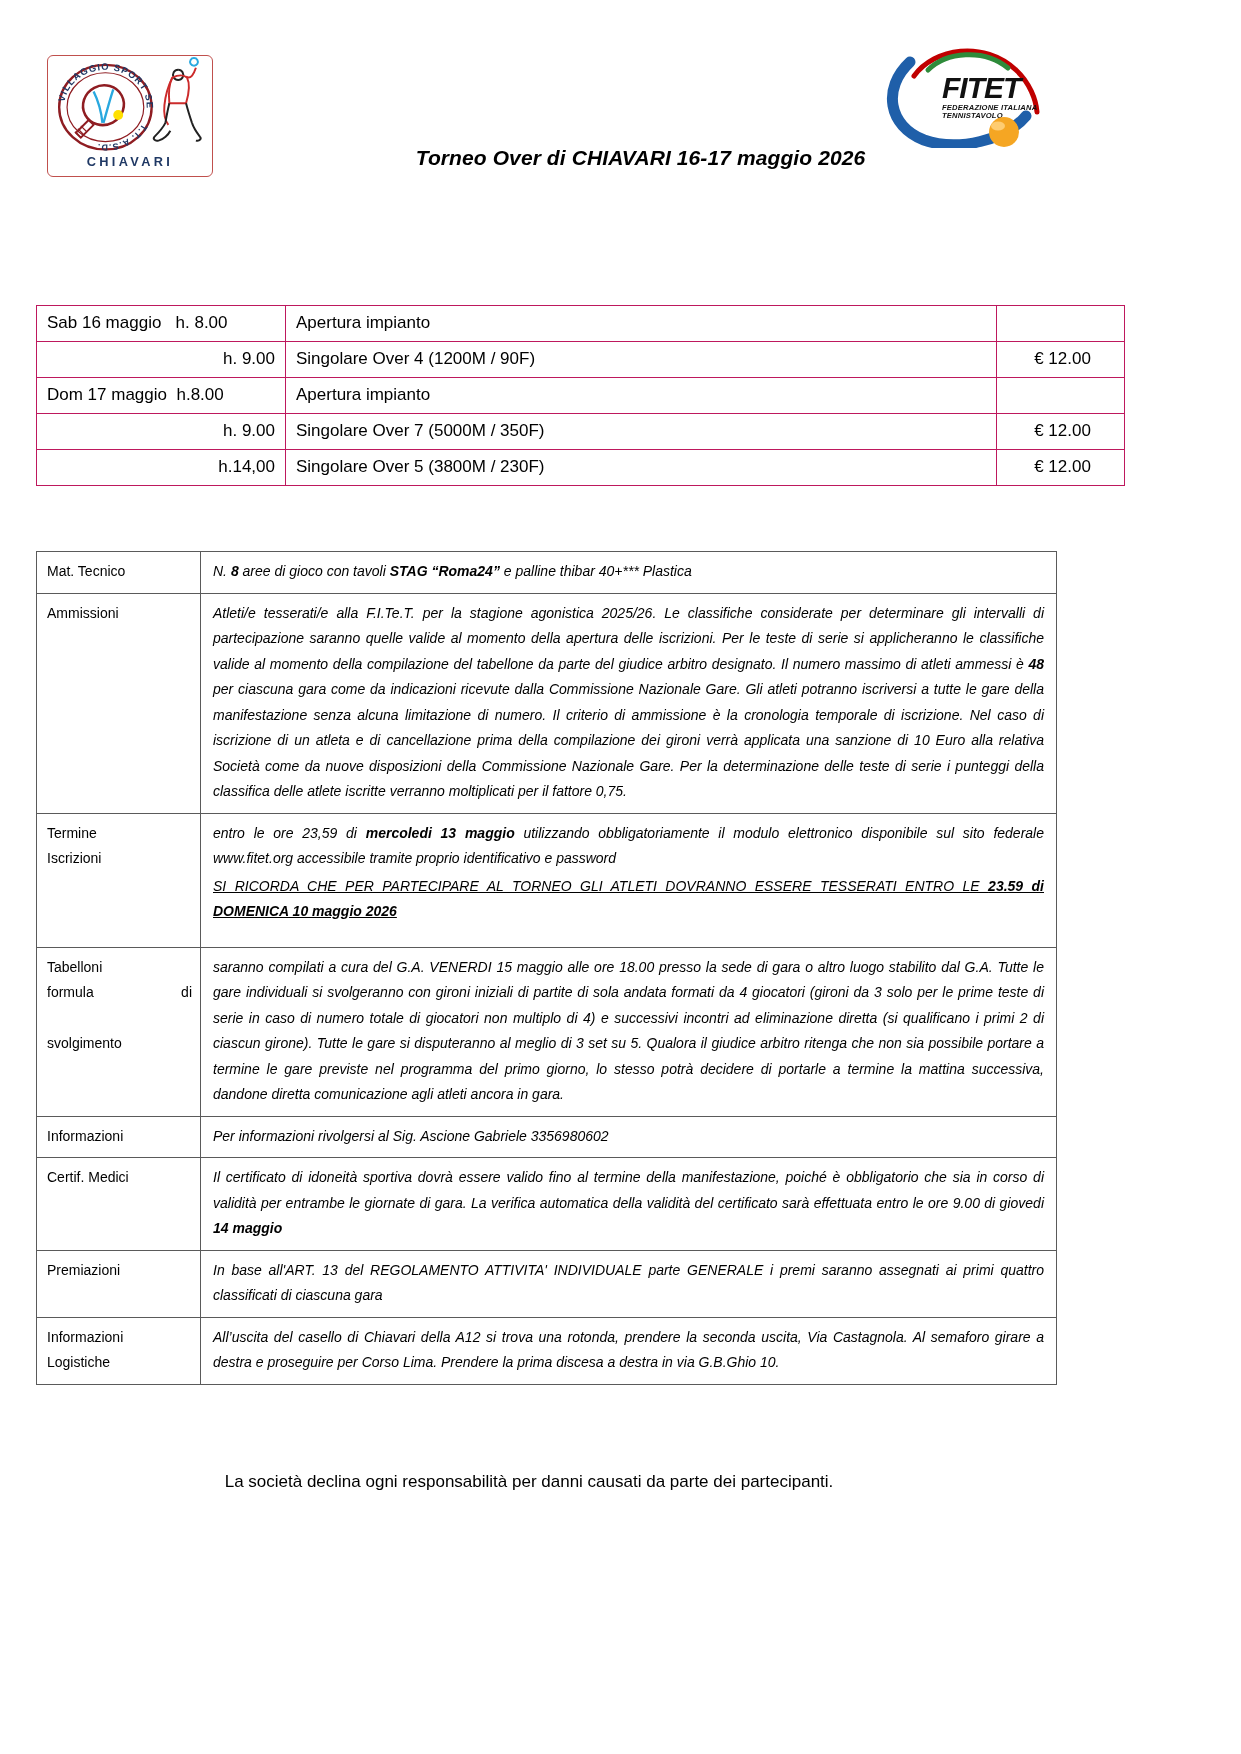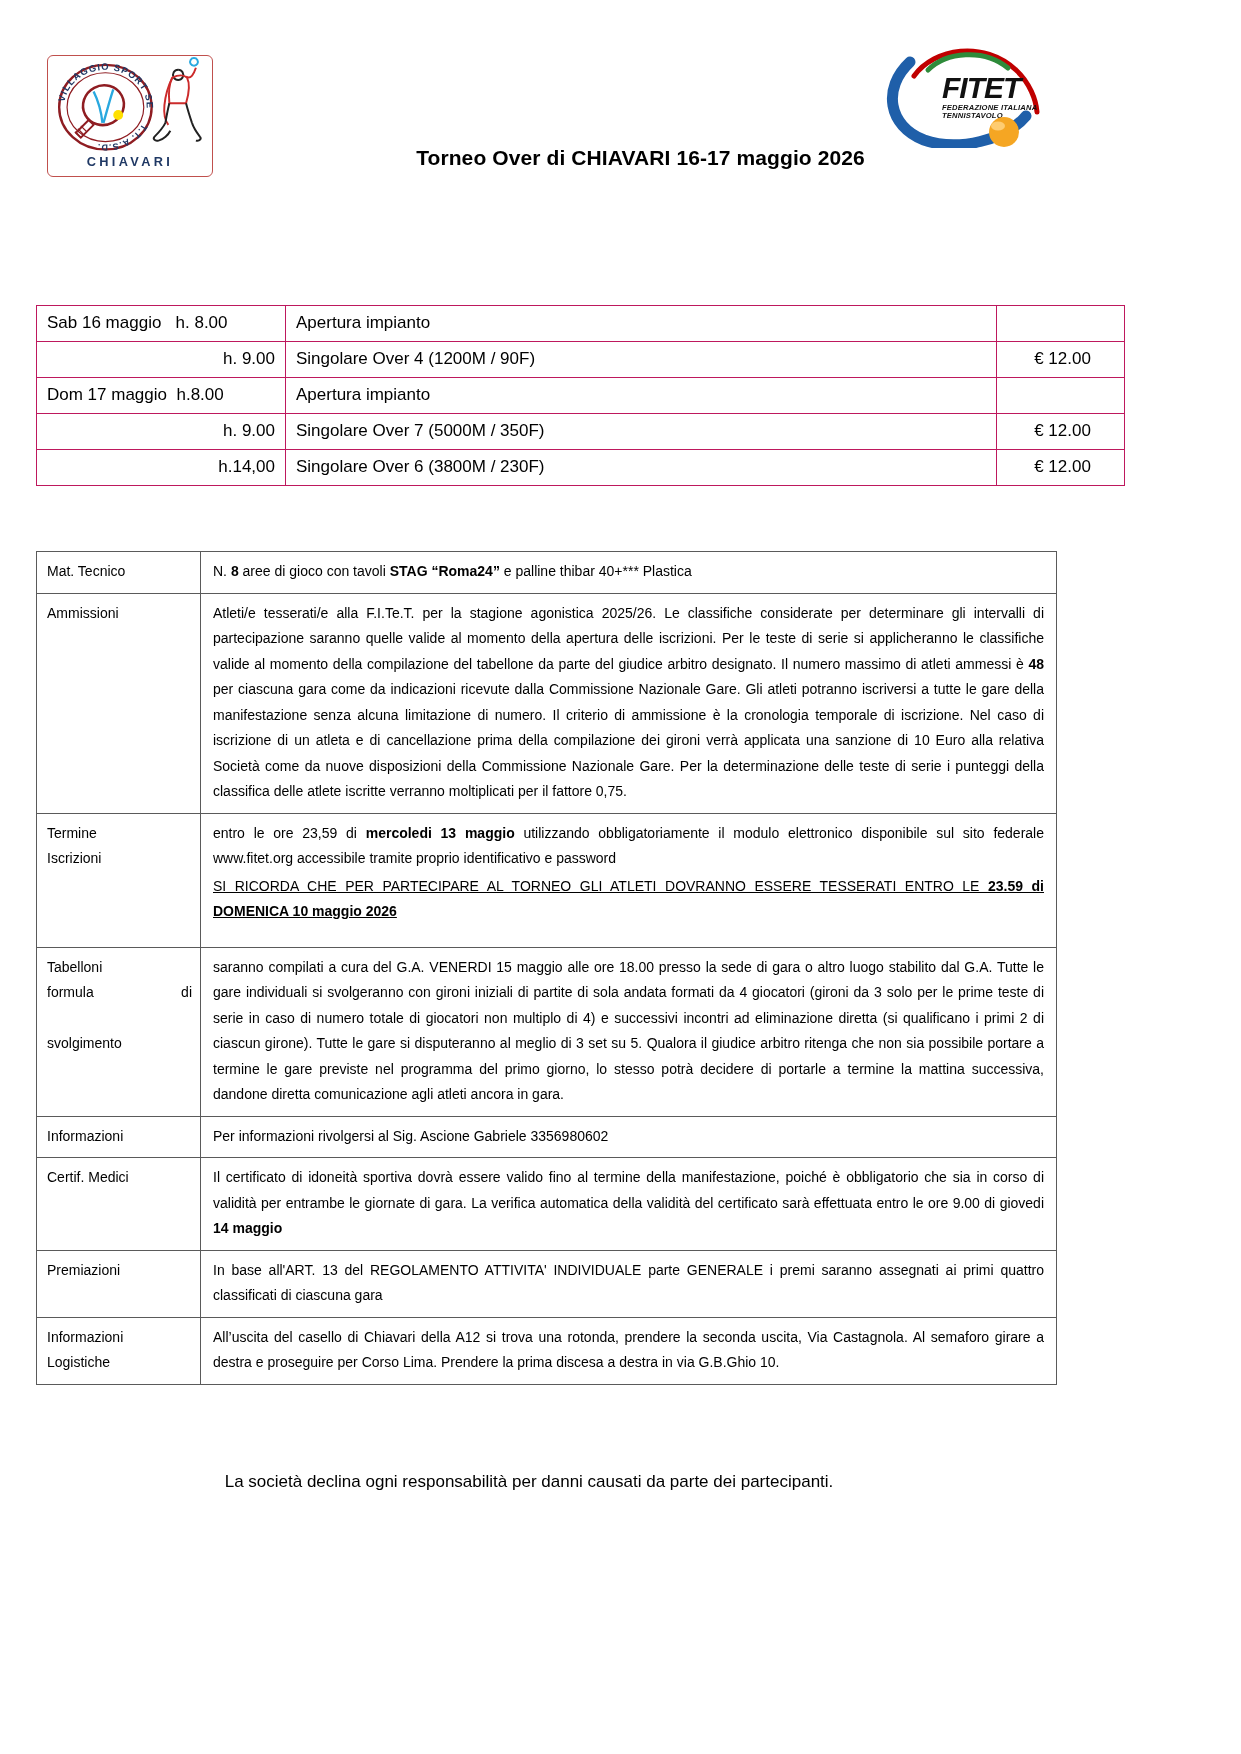--- a/index.html
+++ b/index.html
@@ -53,20 +53,21 @@
     position: absolute;
     left: 0;
     top: 146px;
     width: 1241px;
     text-align: center;
     font-size: 21px;
     font-weight: bold;
     letter-spacing: 0.1px;
     padding-left: 40px;
     box-sizing: border-box;
+    font-style: italic;
   }
 
   
   .intro {
     position: absolute;
     left: 72px;
     top: 203px;
     font-size: 17.5px;
     font-weight: bold;
     line-height: 28px;
@@ -119,20 +120,21 @@
     line-height: 25.5px;
   }
   .info td.lbl {
     width: 145px;
     padding: 7px 8px 7px 10px;
   }
   .info td.val {
     padding: 7px 12px 8px 12px;
     text-align: justify;
     text-justify: inter-word;
+    font-style: italic;
   }
   .info td.val.nojust { text-align: left; }
   .lbl-just {
     display: block;
     text-align: justify;
     text-justify: inter-word;
   }
   .lbl-just::after {
     content: "";
     display: inline-block;
@@ -241,21 +243,21 @@
         <td class="c-what">Apertura impianto</td>
         <td class="c-price"></td>
       </tr>
       <tr>
         <td class="c-when right">h. 9.00</td>
         <td class="c-what">Singolare Over 7 (5000M / 350F)</td>
         <td class="c-price">€ 12.00</td>
       </tr>
       <tr>
         <td class="c-when right">h.14,00</td>
-        <td class="c-what">Singolare Over 6 (3800M / 230F)</td>
+        <td class="c-what">Singolare Over 5 (3800M / 230F)</td>
         <td class="c-price">€ 12.00</td>
       </tr>
     </tbody>
   </table>
 
   <table class="info">
     <tbody>
 
       <tr>
         <td class="lbl">Mat.  Tecnico</td>

